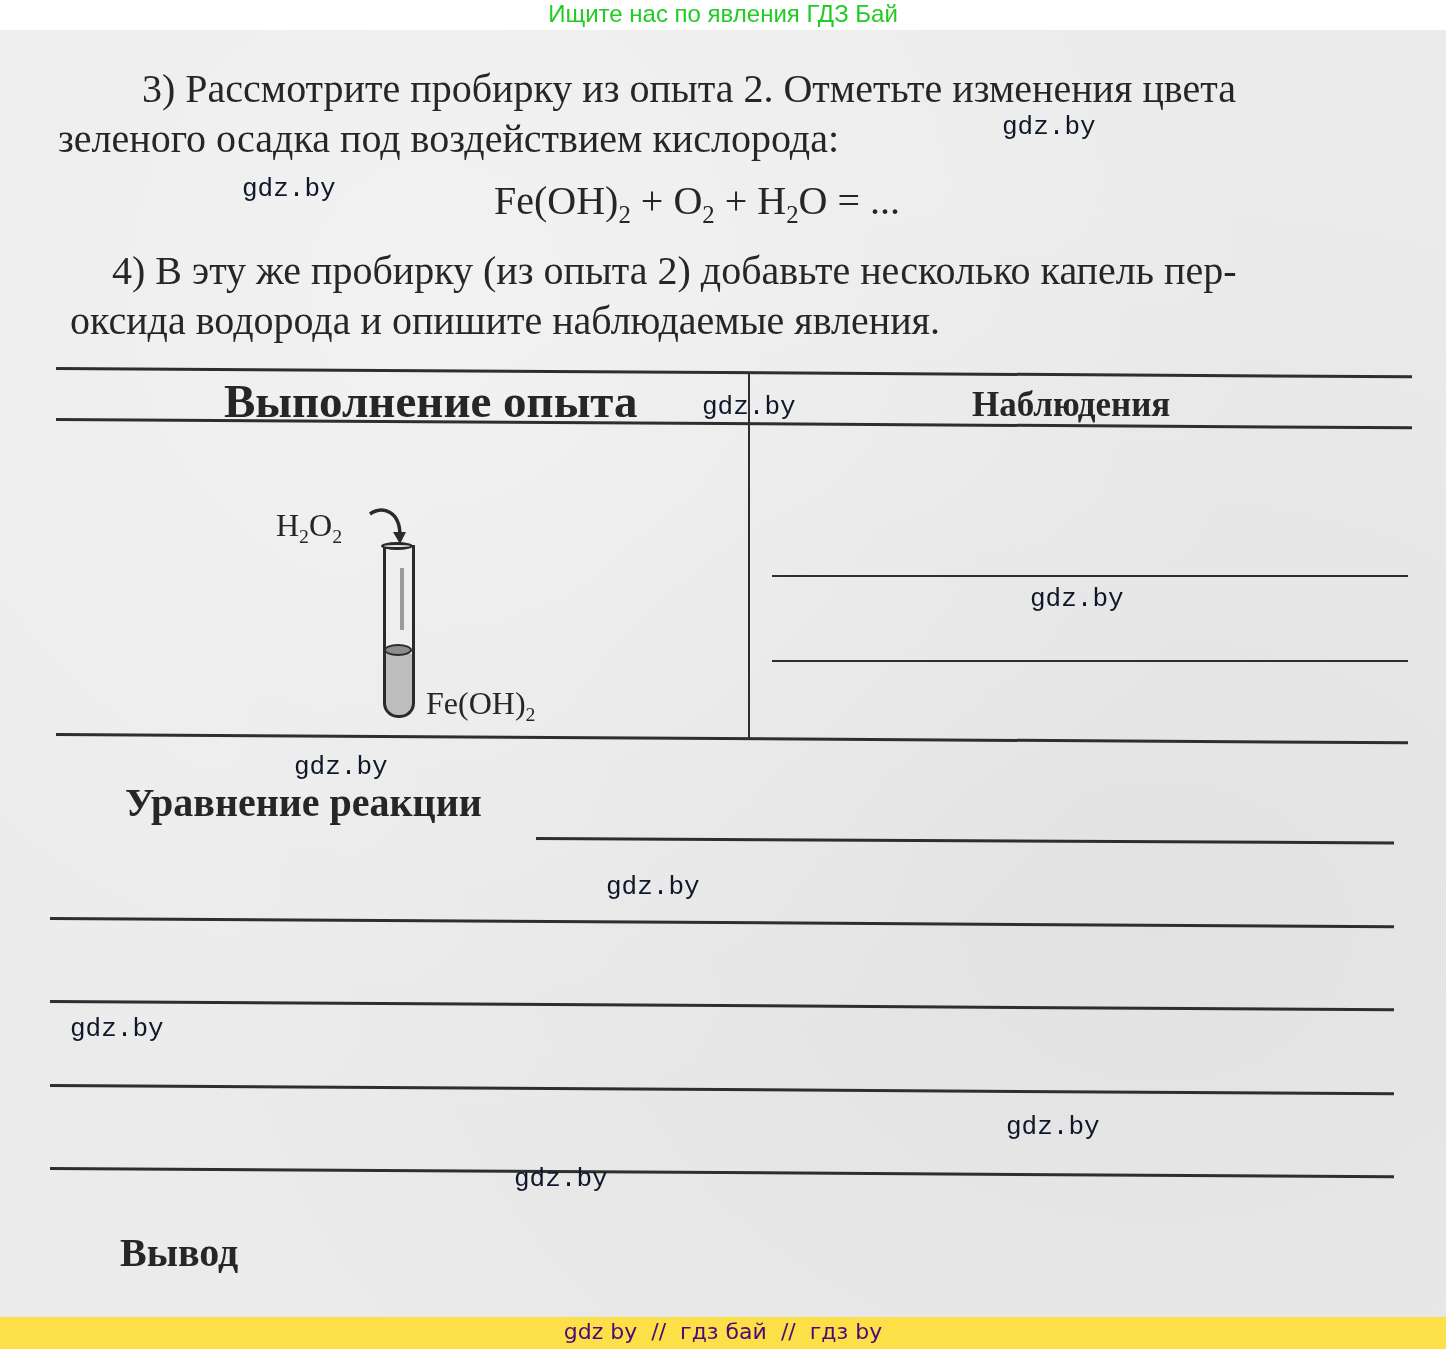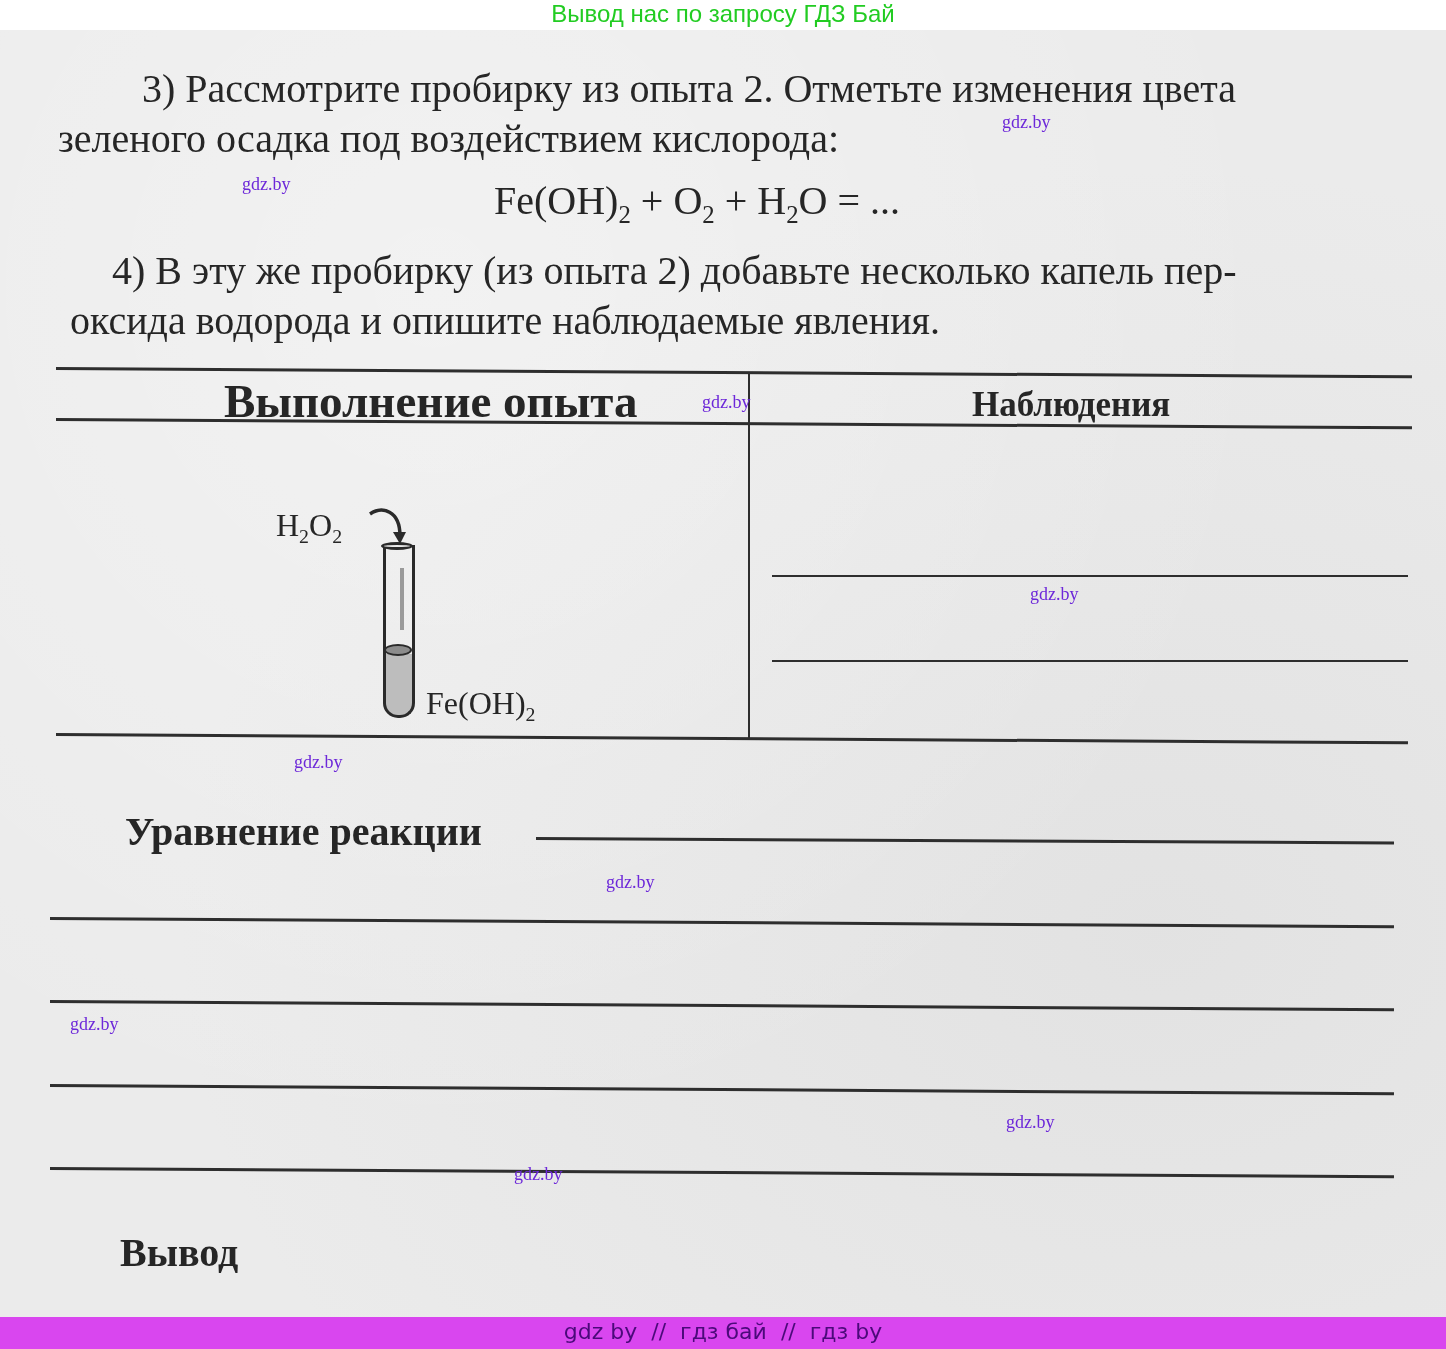--- a/index.html
+++ b/index.html
@@ -17,31 +17,31 @@
   }
   .page {
     position: absolute; left: 0; top: 30px; width: 1446px; height: 1287px;
     background: #ebebeb;
     background-image:
       radial-gradient(ellipse at 30% 20%, rgba(255,255,255,0.35), rgba(255,255,255,0) 60%),
       radial-gradient(ellipse at 80% 70%, rgba(200,200,200,0.25), rgba(255,255,255,0) 60%);
   }
   .footer {
     position: absolute; left: 0; top: 1317px; width: 1446px; height: 32px;
-    background: #d946ef; text-align: center;
+    background: #fde047; text-align: center;
     font-family: "DejaVu Sans", sans-serif; font-size: 22px;
     color: #4b0a7a; line-height: 30px; white-space: pre;
   }
   .txt { position: absolute; font-size: 40px; line-height: 46px; color: #262626; white-space: nowrap; }
   .bold { font-weight: bold; }
   .hline { position: absolute; height: 3px; background: #2e2e2e; }
   .vline { position: absolute; width: 2px; background: #2e2e2e; }
   .wm {
-    position: absolute; font-family: Liberation Serif, serif; font-size: 18px;
-    color: #6d28d9; white-space: nowrap;
+    position: absolute; font-family: Liberation Mono, monospace; font-size: 26px;
+    color: #0f172a; white-space: nowrap;
   }
   sub { font-size: 62%; vertical-align: -0.35em; line-height: 0; }
   .tube {
     position: absolute; left: 383px; top: 545px; width: 26px; height: 170px;
     border: 3px solid #2a2a2a; border-top: none; border-radius: 0 0 15px 15px;
     background: linear-gradient(to bottom, rgba(0,0,0,0) 0%, rgba(0,0,0,0) 64%, #bdbdbd 64%, #bdbdbd 100%);
   }
   .tube-rim {
     position: absolute; left: 381px; top: 542px; width: 32px; height: 8px;
     border: 3px solid #2a2a2a; border-radius: 50%; background: #ebebeb; box-sizing: border-box;
@@ -51,21 +51,21 @@
     border: 2px solid #2a2a2a; border-radius: 50%; background: #8c8c8c; box-sizing: border-box;
   }
   .tube-glint {
     position: absolute; left: 400px; top: 568px; width: 4px; height: 62px; background: #9a9a9a;
   }
   .arrow { position: absolute; left: 366px; top: 504px; }
 </style>
 </head>
 <body>
 
-<div class="banner">Вывод нас по запросу ГДЗ Бай</div>
+<div class="banner">Ищите нас по явления ГДЗ Бай</div>
 
 <div class="page"></div>
 
 <div class="txt" style="left:142px; top:66px;">3) Рассмотрите пробирку из опыта 2. Отметьте изменения цвета</div>
 <div class="txt" style="left:58px; top:116px;">зеленого осадка под воздействием кислорода:</div>
 <div class="txt" style="left:494px; top:178px;">
   <span>Fe(OH)</span><sub>2</sub><span> + O</span><sub>2</sub><span> + H</span><sub>2</sub><span>O = ...</span>
 </div>
 
 <div class="txt" style="left:112px; top:248px;text-align:right;">4) В эту же пробирку (из опыта 2) добавьте несколько капель пер-</div>
@@ -91,21 +91,21 @@
   <div class="tube-liquid-top"></div>
 </div>
 <div class="txt" style="left:426px; top:680px; font-size:32px;">
   <span>Fe(OH)</span><sub>2</sub>
 </div>
 
 <div class="hline" style="left:772px; top:575px; width:636px; height:2px;"></div>
 <div class="hline" style="left:772px; top:660px; width:636px; height:2px;"></div>
 <div class="hline" style="left:56px; top:733px; width:1352px; transform:rotate(0.35deg); transform-origin:left;"></div>
 
-<div class="txt bold" style="left:125px; top:809px; font-size:40px;">Уравнение реакции</div>
+<div class="txt bold" style="left:125px; top:780px; font-size:40px;">Уравнение реакции</div>
 <div class="hline" style="left:536px; top:837px; width:858px; transform:rotate(0.3deg); transform-origin:left;"></div>
 <div class="hline" style="left:50px; top:917px; width:1344px; transform:rotate(0.35deg); transform-origin:left;"></div>
 <div class="hline" style="left:50px; top:1000px; width:1344px; transform:rotate(0.35deg); transform-origin:left;"></div>
 <div class="hline" style="left:50px; top:1084px; width:1344px; transform:rotate(0.35deg); transform-origin:left;"></div>
 <div class="hline" style="left:50px; top:1167px; width:1344px; transform:rotate(0.35deg); transform-origin:left;"></div>
 
 <div class="txt bold" style="left:120px; top:1230px; font-size:40px;">Вывод</div>
 
 <div class="wm" style="left:1002px; top:112px;">gdz.by</div>
 <div class="wm" style="left:242px; top:174px;">gdz.by</div>

